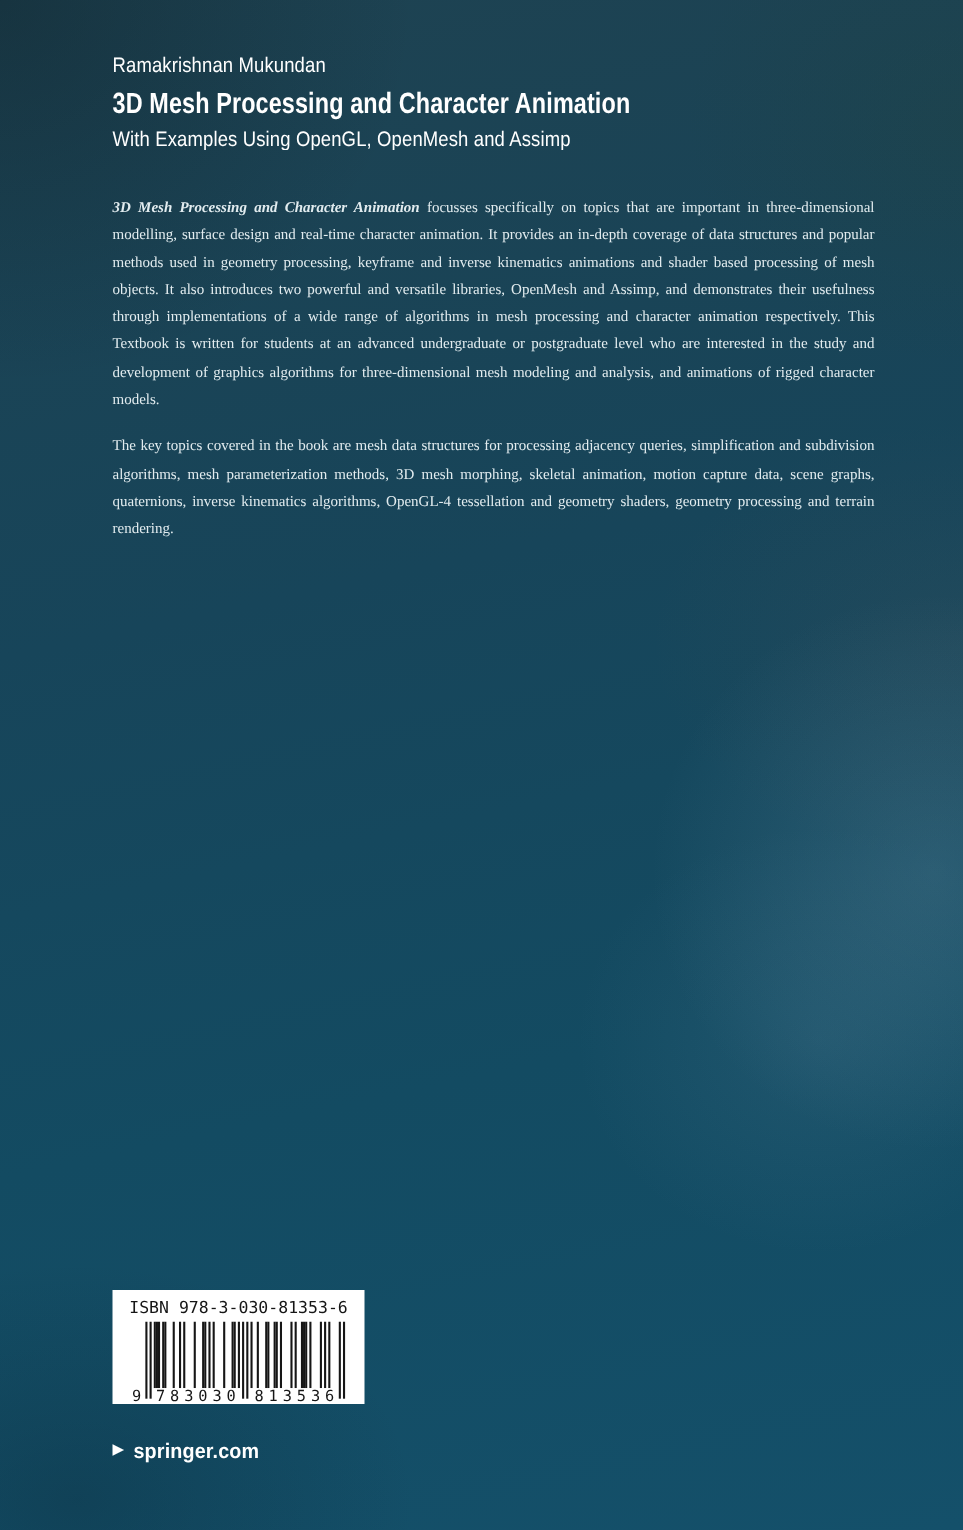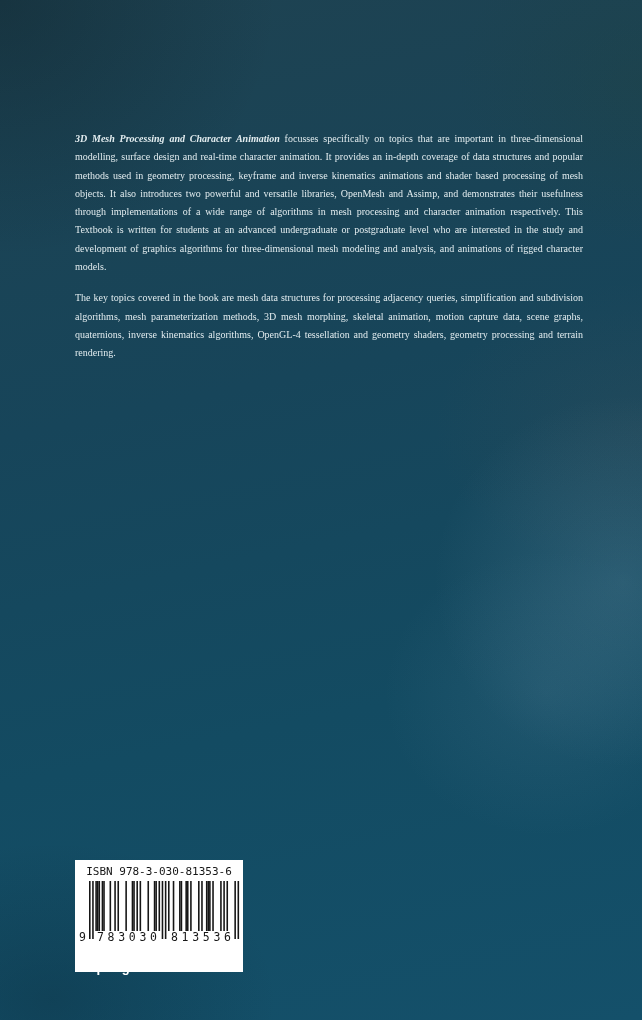--- a/index.html
+++ b/index.html
@@ -23,37 +23,42 @@
   .title{font-size:19.5px;line-height:24px;font-weight:bold;margin-top:6px;letter-spacing:0.1px;
          transform:scaleX(0.80);transform-origin:0 0;white-space:nowrap;}
   .subtitle{font-size:14px;line-height:17px;margin-top:3px;letter-spacing:0.1px;
             transform:scaleX(0.88);transform-origin:0 0;white-space:nowrap;}
   .blurb{position:absolute;left:75px;top:130px;width:508px;
          font-family:"Liberation Serif", serif;font-size:10px;line-height:18.3px;
          color:#e2ecef;text-align:justify;}
   .blurb p{margin:0;}
   .blurb p + p{margin-top:13px;}
   .lead{font-weight:bold;font-style:italic;}
-  .barcode-box{position:absolute;left:75px;top:860px;width:168px;height:112px;
+  .barcode-box{position:absolute;left:75px;top:860px;width:168px;height:76px;
                background:#ffffff;box-sizing:border-box;padding-top:5px;
                display:flex;flex-direction:column;align-items:center;}
   .isbn-label{font-family:"DejaVu Sans Mono", monospace;font-size:11px;line-height:14px;
               color:#161616;white-space:nowrap;}
   .barcode-svg{display:block;margin-top:2px;}
   .bc-digits{font-family:"DejaVu Sans Mono", monospace;font-size:11.5px;fill:#161616;}
   .footer{position:absolute;left:75px;top:959px;display:flex;align-items:center;color:#ffffff;}
   .arrow{font-size:10px;line-height:16px;margin-right:6px;}
   .site{font-size:14px;line-height:16px;font-weight:bold;letter-spacing:0.1px;
         transform:scaleX(0.94);transform-origin:0 50%;white-space:nowrap;}
 </style>
 </head>
 <body>
 
 <div class="cover">
 
+  <div class="header">
+    <div class="author">Ramakrishnan Mukundan</div>
+    <div class="title">3D Mesh Processing and Character Animation</div>
+    <div class="subtitle">With Examples Using OpenGL, OpenMesh and Assimp</div>
+  </div>
 
   <div class="blurb">
     <p><span class="lead">3D Mesh Processing and Character Animation</span><span> focusses specifically on topics that are important in three-dimensional modelling, surface design and real-time character animation. It provides an in-depth coverage of data structures and popular methods used in geometry processing, keyframe and inverse kinematics animations and shader based processing of mesh objects. It also introduces two powerful and versatile libraries, OpenMesh and Assimp, and demonstrates their usefulness through implementations of a wide range of algorithms in mesh processing and character animation respectively. This Textbook is written for students at an advanced undergraduate or postgraduate level who are interested in the study and development of graphics algorithms for three-dimensional mesh modeling and analysis, and animations of rigged character models.</span></p>
     <p>The key topics covered in the book are mesh data structures for processing adjacency queries, simplification and subdivision algorithms, mesh parameterization methods, 3D mesh morphing, skeletal animation, motion capture data, scene graphs, quaternions, inverse kinematics algorithms, OpenGL-4 tessellation and geometry shaders, geometry processing and terrain rendering.</p>
   </div>
 
   <div class="barcode-box">
     <div class="isbn-label">ISBN 978-3-030-81353-6</div>
     <svg class="barcode-svg" width="164" height="62" viewBox="0 0 164 62">
         <rect x="12.00" y="0" width="1.58" height="58" fill="#161616"></rect>

